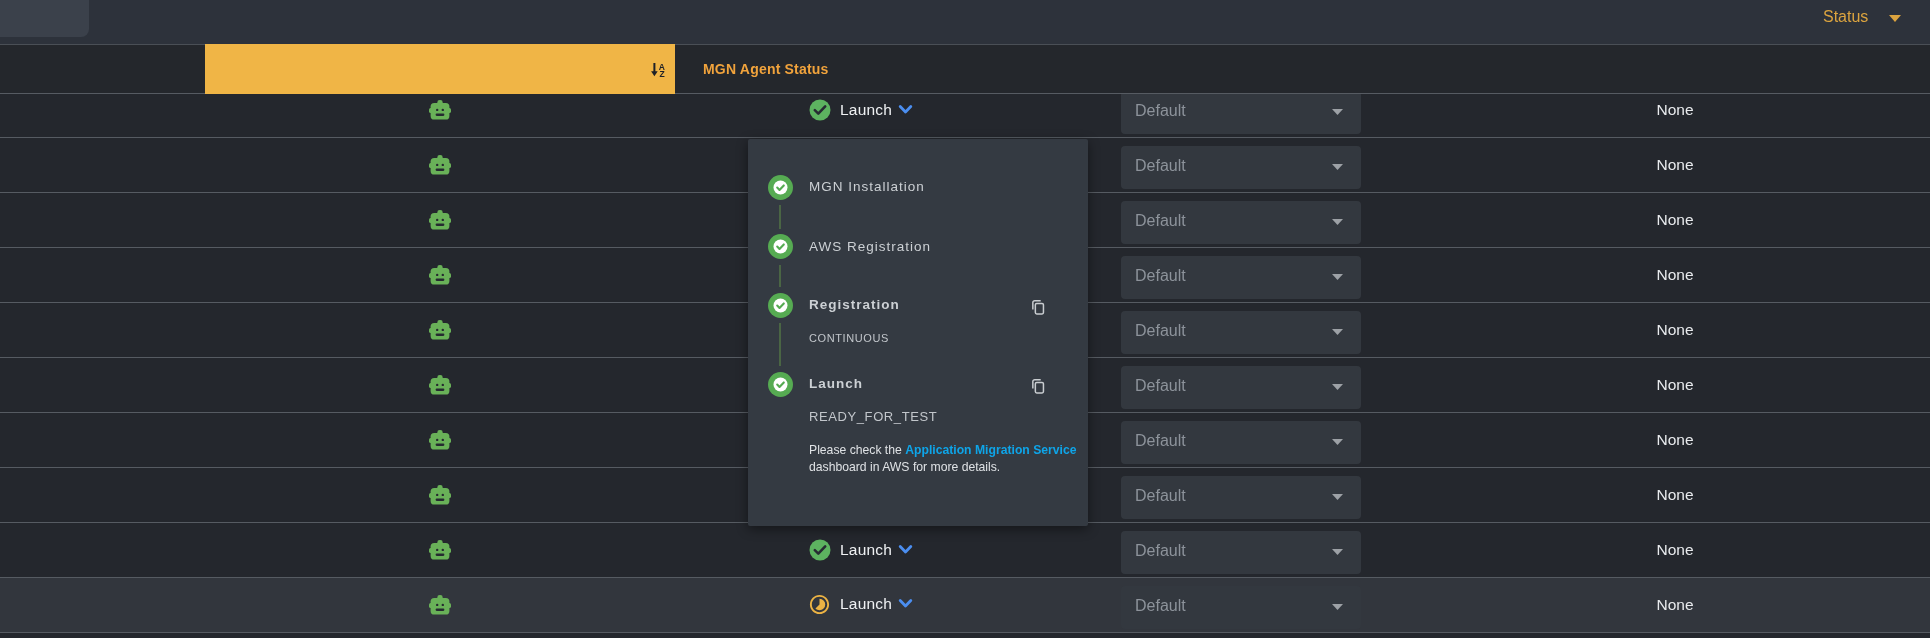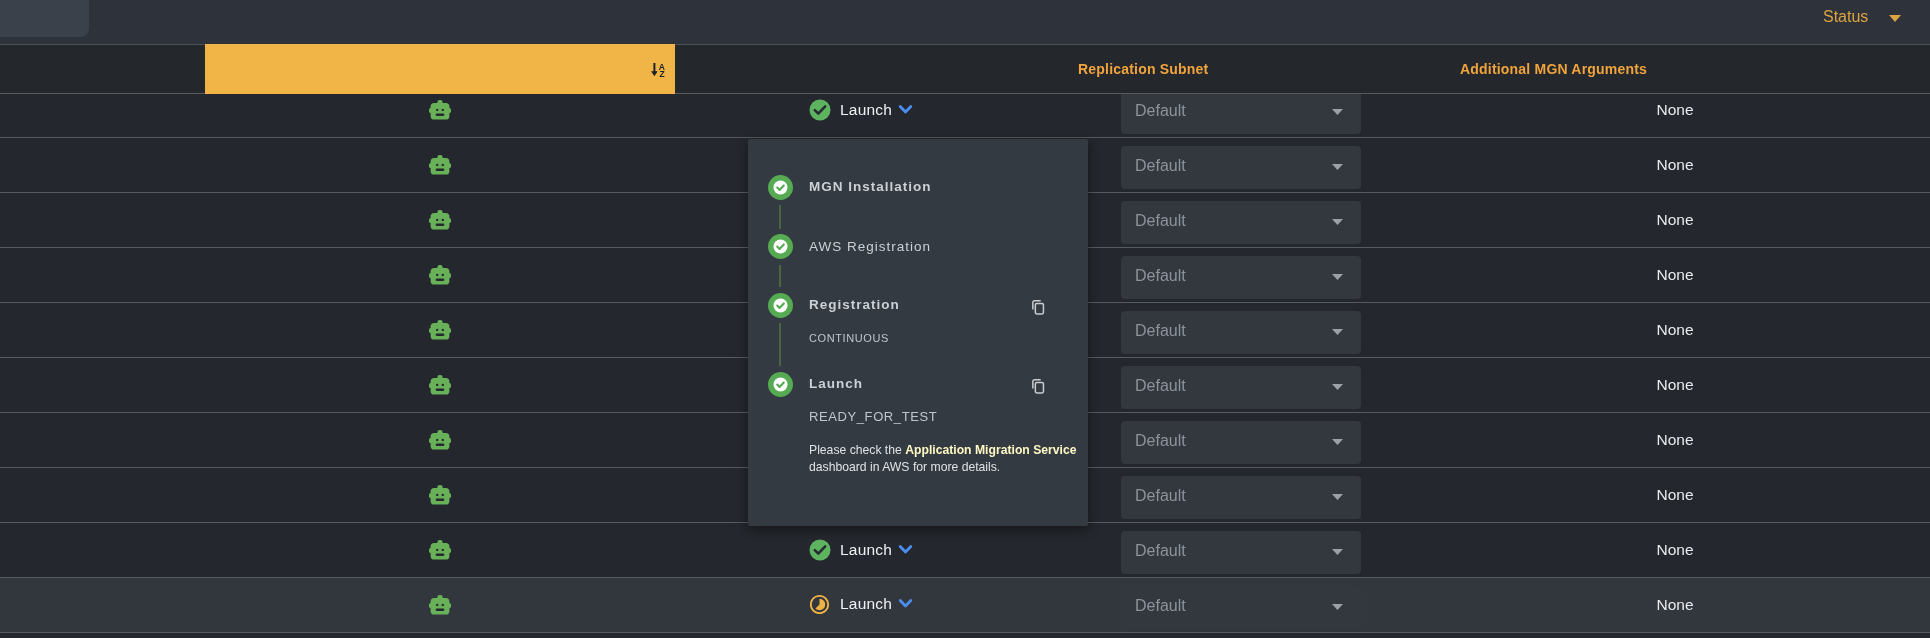--- a/index.html
+++ b/index.html
@@ -213,22 +213,21 @@
     </svg>
 <div class="abs" style="left:1600px;top:595px;width:150px;height:20px;line-height:20px;text-align:center;font-size:15.5px;color:#e9ebee">None</div>
 <div class="abs" style="left:0;top:44px;width:1930px;height:50px;background:#24272c;border-top:1px solid #4a4f56;border-bottom:1px solid #565b62;z-index:5"></div>
 <div class="abs" style="left:205px;top:44px;width:470px;height:50px;background:#f0b546;z-index:6"></div>
 <svg class="abs" style="left:650px;top:63px;z-index:7" width="17" height="14" viewBox="0 0 17 14">
       <path d="M4.4 0 v9.5" stroke="#1e2127" stroke-width="2" fill="none"></path>
       <path d="M1.1 8.2 L4.4 13.2 L7.7 8.2 z" fill="#1e2127"></path>
       <text x="11.8" y="6.6" font-size="8.5" font-weight="bold" fill="#1e2127" text-anchor="middle" font-family="Liberation Sans,sans-serif">A</text>
       <text x="12.2" y="14" font-size="8.5" font-weight="bold" fill="#1e2127" text-anchor="middle" font-family="Liberation Sans,sans-serif">Z</text>
     </svg>
-<div class="abs" style="left:1078px;top:44px;height:50px;line-height:50px;font-size:14px;font-weight:bold;color:#f1a33c;z-index:7;letter-spacing:0.2px">Replication Subnet</div>
-<div class="abs" style="left:1460px;top:44px;height:50px;line-height:50px;font-size:14px;font-weight:bold;color:#f1a33c;z-index:7;letter-spacing:0.2px">Additional MGN Arguments</div>
+<div class="abs" style="left:703px;top:44px;height:50px;line-height:50px;font-size:14px;font-weight:bold;color:#f1a33c;z-index:7;letter-spacing:0.2px">MGN Agent Status</div>
 <div class="abs" style="left:0;top:0;width:89px;height:37px;background:#3b414b;border-radius:0 0 8px 0"></div>
 <div class="abs" style="left:1823px;top:7px;height:20px;line-height:20px;font-size:16px;color:#dca43f">Status</div>
 <svg class="abs" style="left:1889px;top:15px" width="12" height="7" viewBox="0 0 12 7">
       <path d="M0 0h12L6 7z" fill="#dca43f"></path>
     </svg>
 <div class="abs" style="left:748px;top:139px;width:340px;height:387px;background:#343a42;border-radius:2px;box-shadow:0 3px 12px rgba(0,0,0,0.45);z-index:10"></div>
 <div class="abs" style="left:778.7px;top:205px;width:2.6px;height:23.69999999999999px;background:#4a6544;z-index:11"></div>
 <div class="abs" style="left:778.7px;top:264.7px;width:2.6px;height:22.5px;background:#4a6544;z-index:11"></div>
 <div class="abs" style="left:778.7px;top:323.2px;width:2.6px;height:42.69999999999999px;background:#4a6544;z-index:11"></div>
 <svg class="abs" style="left:767.5px;top:174.5px;z-index:12" width="25" height="25" viewBox="0 0 25 25">
@@ -244,27 +243,27 @@
 <svg class="abs" style="left:767.5px;top:292.7px;z-index:12" width="25" height="25" viewBox="0 0 25 25">
       <circle cx="12.5" cy="12.5" r="12.5" fill="#56ab52"></circle>
       <circle cx="12.5" cy="12.5" r="7" fill="#ffffff"></circle>
       <path d="M9.2 12.6 11.5 14.9 15.8 10.4" fill="none" stroke="#56ab52" stroke-width="2.1" stroke-linecap="round" stroke-linejoin="round"></path>
     </svg>
 <svg class="abs" style="left:767.5px;top:371.5px;z-index:12" width="25" height="25" viewBox="0 0 25 25">
       <circle cx="12.5" cy="12.5" r="12.5" fill="#56ab52"></circle>
       <circle cx="12.5" cy="12.5" r="7" fill="#ffffff"></circle>
       <path d="M9.2 12.6 11.5 14.9 15.8 10.4" fill="none" stroke="#56ab52" stroke-width="2.1" stroke-linecap="round" stroke-linejoin="round"></path>
     </svg>
-<div class="abs" style="left:809px;top:178px;z-index:12;font-size:13.5px;font-weight:bold;color:#ccd0d4;letter-spacing:1px;height:18px;line-height:18px">MGN Installation</div>
+<div class="abs" style="left:809px;top:178px;z-index:12;font-size:13.5px;font-weight:normal;color:#ccd0d4;letter-spacing:1px;height:18px;line-height:18px">MGN Installation</div>
 <div class="abs" style="left:809px;top:237.7px;z-index:12;font-size:13.5px;font-weight:normal;color:#ccd0d4;letter-spacing:1px;height:18px;line-height:18px">AWS Registration</div>
 <div class="abs" style="left:809px;top:296.2px;z-index:12;font-size:13.5px;font-weight:bold;color:#ccd0d4;letter-spacing:1px;height:18px;line-height:18px">Registration</div>
 <div class="abs" style="left:809px;top:375px;z-index:12;font-size:13.5px;font-weight:bold;color:#ccd0d4;letter-spacing:1px;height:18px;line-height:18px">Launch</div>
 <div class="abs" style="left:809px;top:331px;z-index:12;font-size:11px;color:#c2c6cb;letter-spacing:0.6px;height:14px;line-height:14px">CONTINUOUS</div>
 <div class="abs" style="left:809px;top:409.7px;z-index:12;font-size:13px;color:#c2c6cb;letter-spacing:0.6px;height:14px;line-height:14px">READY_FOR_TEST</div>
 <svg class="abs" style="left:1032px;top:299.5px;z-index:12" width="12.5" height="15" viewBox="0 0 12.5 15">
       <path fill="none" stroke="#c9cdd1" stroke-width="1.5" d="M0.85 9.6 V2.6 a1.85 1.85 0 0 1 1.85 -1.85 H8.7"></path>
       <rect x="3.35" y="3.45" width="8.1" height="10.5" rx="1.4" fill="none" stroke="#c9cdd1" stroke-width="1.5"></rect>
     </svg>
 <svg class="abs" style="left:1032px;top:378.5px;z-index:12" width="12.5" height="15" viewBox="0 0 12.5 15">
       <path fill="none" stroke="#c9cdd1" stroke-width="1.5" d="M0.85 9.6 V2.6 a1.85 1.85 0 0 1 1.85 -1.85 H8.7"></path>
       <rect x="3.35" y="3.45" width="8.1" height="10.5" rx="1.4" fill="none" stroke="#c9cdd1" stroke-width="1.5"></rect>
     </svg>
-<div class="abs" style="left:809px;top:442px;width:300px;z-index:12;font-size:12.2px;line-height:17px;color:#dfe2e5">Please check the <b style="color:#fef9c3">Application Migration Service</b><br>dashboard in AWS for more details.</div>
+<div class="abs" style="left:809px;top:442px;width:300px;z-index:12;font-size:12.2px;line-height:17px;color:#dfe2e5">Please check the <b style="color:#0ea5e9">Application Migration Service</b><br>dashboard in AWS for more details.</div>
 </div>
 </body></html>

